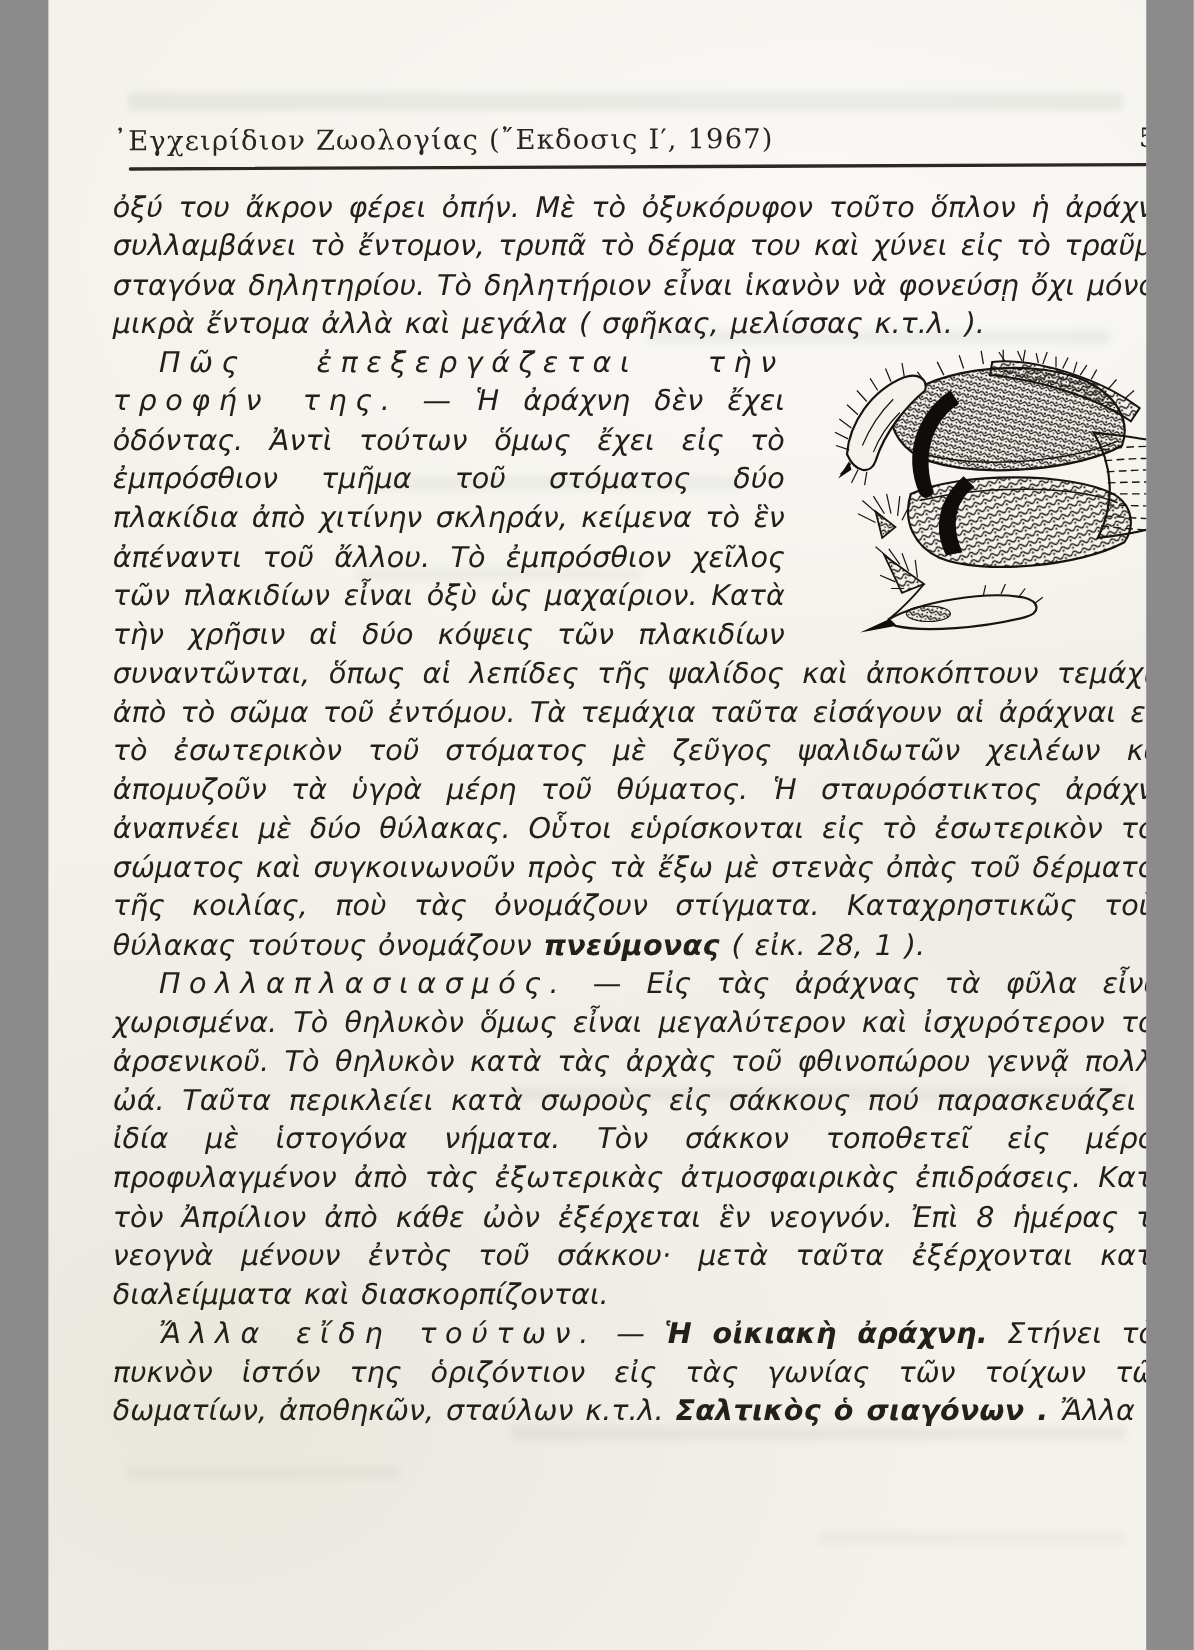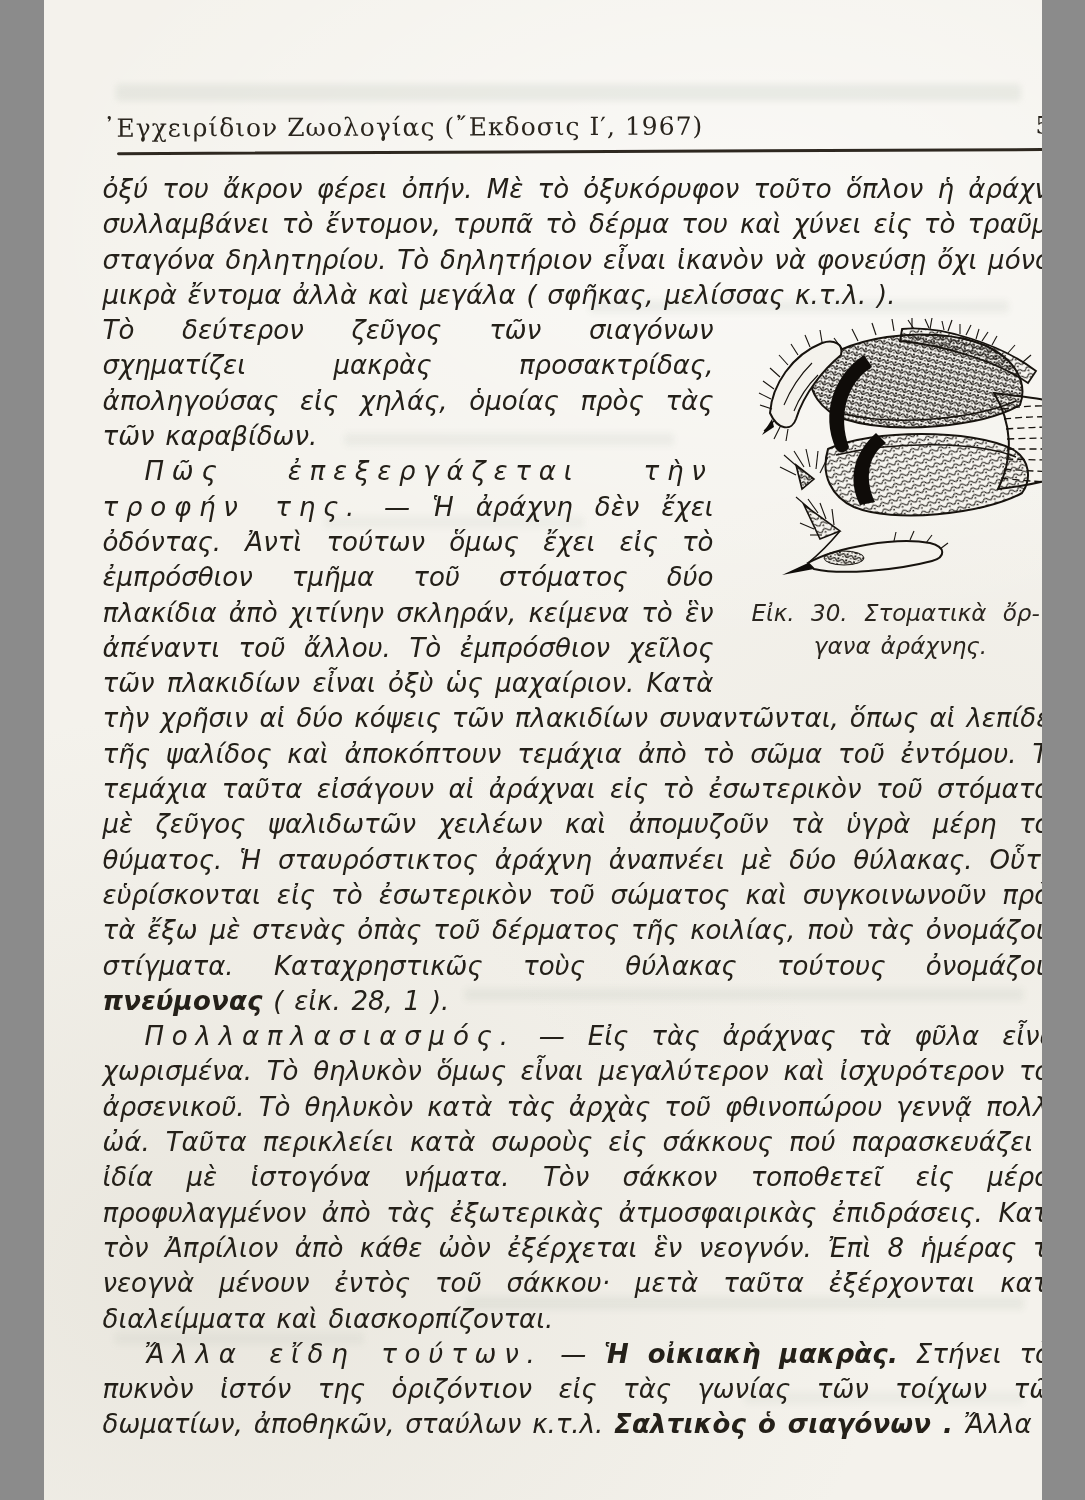--- a/index.html
+++ b/index.html
@@ -192,36 +192,29 @@
         <path d="M64 246 C 92 230 152 220 186 226 C 202 230 202 240 188 244 C 150 254 96 258 70 252 Z" fill="#f4f2ec" class="ink" stroke-width="2"></path>
         <ellipse cx="100" cy="241" rx="20" ry="7" fill="url(#mottle)" class="ink" stroke-width="1"></ellipse>
         <path d="M64 246 L 38 258 L 70 252 Z" fill="#0f0c09"></path>
         <g class="ink" stroke-width="1.1">
           <line x1="150" y1="224" x2="152" y2="215"></line>
             <line x1="166" y1="223" x2="170" y2="214"></line>
           <line x1="182" y1="226" x2="188" y2="218"></line>
             <line x1="196" y1="232" x2="204" y2="226"></line>
         </g>
       </svg>
-      <div class="figcaption">
-        <span class="cap1">Εἰκ. 30. Στοματικὰ ὄρ-</span>
-        <span class="cap2">γανα ἀράχνης.</span>
-      </div>
     </div>
 
-    <p>
-      <span>Τὸ δεύτερον ζεῦγος τῶν σιαγόνων σχηματίζει μακρὰς προσακτρίδας, ἀποληγούσας εἰς χηλάς, ὁμοίας πρὸς τὰς τῶν καραβίδων.</span>
-    </p>
 
     <p class="indent">
       <span class="lead">Πῶς ἐπεξεργάζεται τὴν τροφήν της.</span><span> — </span><span>Ἡ ἀράχνη δὲν ἔχει ὀδόντας. Ἀντὶ τούτων ὅμως ἔχει εἰς τὸ ἐμπρόσθιον τμῆμα τοῦ στόματος δύο πλακίδια ἀπὸ χιτίνην σκληράν, κείμενα τὸ ἓν ἀπέναντι τοῦ ἄλλου. Τὸ ἐμπρόσθιον χεῖλος τῶν πλακιδίων εἶναι ὀξὺ ὡς μαχαίριον. Κατὰ τὴν χρῆσιν αἱ δύο κόψεις τῶν πλακιδίων συναντῶνται, ὅπως αἱ λεπίδες τῆς ψαλίδος καὶ ἀποκόπτουν τεμάχια ἀπὸ τὸ σῶμα τοῦ ἐντόμου. Τὰ τεμάχια ταῦτα εἰσάγουν αἱ ἀράχναι εἰς τὸ ἐσωτερικὸν τοῦ στόματος μὲ ζεῦγος ψαλιδωτῶν χειλέων καὶ ἀπομυζοῦν τὰ ὑγρὰ μέρη τοῦ θύματος. Ἡ σταυρόστικτος ἀράχνη ἀναπνέει μὲ δύο θύλακας. Οὗτοι εὑρίσκονται εἰς τὸ ἐσωτερικὸν τοῦ σώματος καὶ συγκοινωνοῦν πρὸς τὰ ἔξω μὲ στενὰς ὀπὰς τοῦ δέρματος τῆς κοιλίας, ποὺ τὰς ὀνομάζουν στίγματα. Καταχρηστικῶς τοὺς θύλακας τούτους ὀνομάζουν </span><b>πνεύμονας</b><span> ( εἰκ. 28, 1 ).</span>
     </p>
 
     <p class="indent">
       <span class="lead">Πολλαπλασιασμός.</span><span> — </span><span>Εἰς τὰς ἀράχνας τὰ φῦλα εἶναι χωρισμένα. Τὸ θηλυκὸν ὅμως εἶναι μεγαλύτερον καὶ ἰσχυρότερον τοῦ ἀρσενικοῦ. Τὸ θηλυκὸν κατὰ τὰς ἀρχὰς τοῦ φθινοπώρου γεννᾷ πολλὰ ὠά. Ταῦτα περικλείει κατὰ σωροὺς εἰς σάκκους πού παρασκευάζει ἡ ἰδία μὲ ἱστογόνα νήματα. Τὸν σάκκον τοποθετεῖ εἰς μέρος προφυλαγμένον ἀπὸ τὰς ἐξωτερικὰς ἀτμοσφαιρικὰς ἐπιδράσεις. Κατὰ τὸν Ἀπρίλιον ἀπὸ κάθε ὠὸν ἐξέρχεται ἓν νεογνόν. Ἐπὶ 8 ἡμέρας τὰ νεογνὰ μένουν ἐντὸς τοῦ σάκκου· μετὰ ταῦτα ἐξέρχονται κατὰ διαλείμματα καὶ διασκορπίζονται.</span>
     </p>
 
     <p class="indent">
-      <span class="lead">Ἄλλα εἴδη τούτων.</span><span> — </span><b>Ἡ οἰκιακὴ μακρὰς.</b><span> Στήνει τὸν πυκνὸν ἱστόν της ὁριζόντιον εἰς τὰς γωνίας τῶν τοίχων τῶν δωματίων, ἀποθηκῶν, σταύλων κ.τ.λ. </span><b>Σαλτικὸς ὁ σιαγόνων .</b><span> Ἄλλα</span>
+      <span class="lead">Ἄλλα εἴδη τούτων.</span><span> — </span><b>Ἡ οἰκιακὴ ἀράχνη.</b><span> Στήνει τὸν πυκνὸν ἱστόν της ὁριζόντιον εἰς τὰς γωνίας τῶν τοίχων τῶν δωματίων, ἀποθηκῶν, σταύλων κ.τ.λ. </span><b>Σαλτικὸς ὁ σιαγόνων .</b><span> Ἄλλα</span>
     </p>
 
   </div>
 </div>
 
 </body></html>

